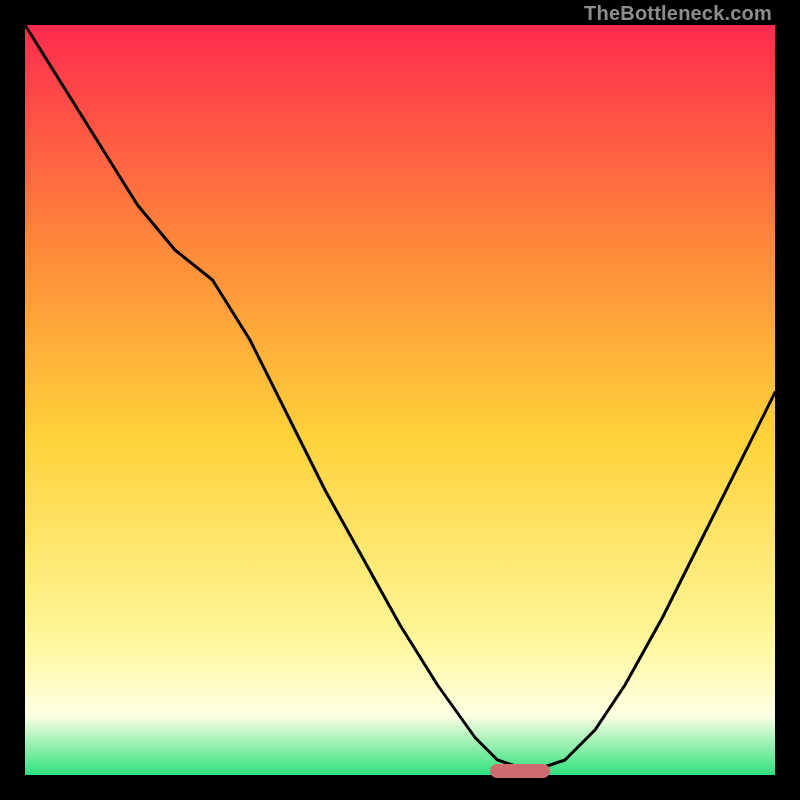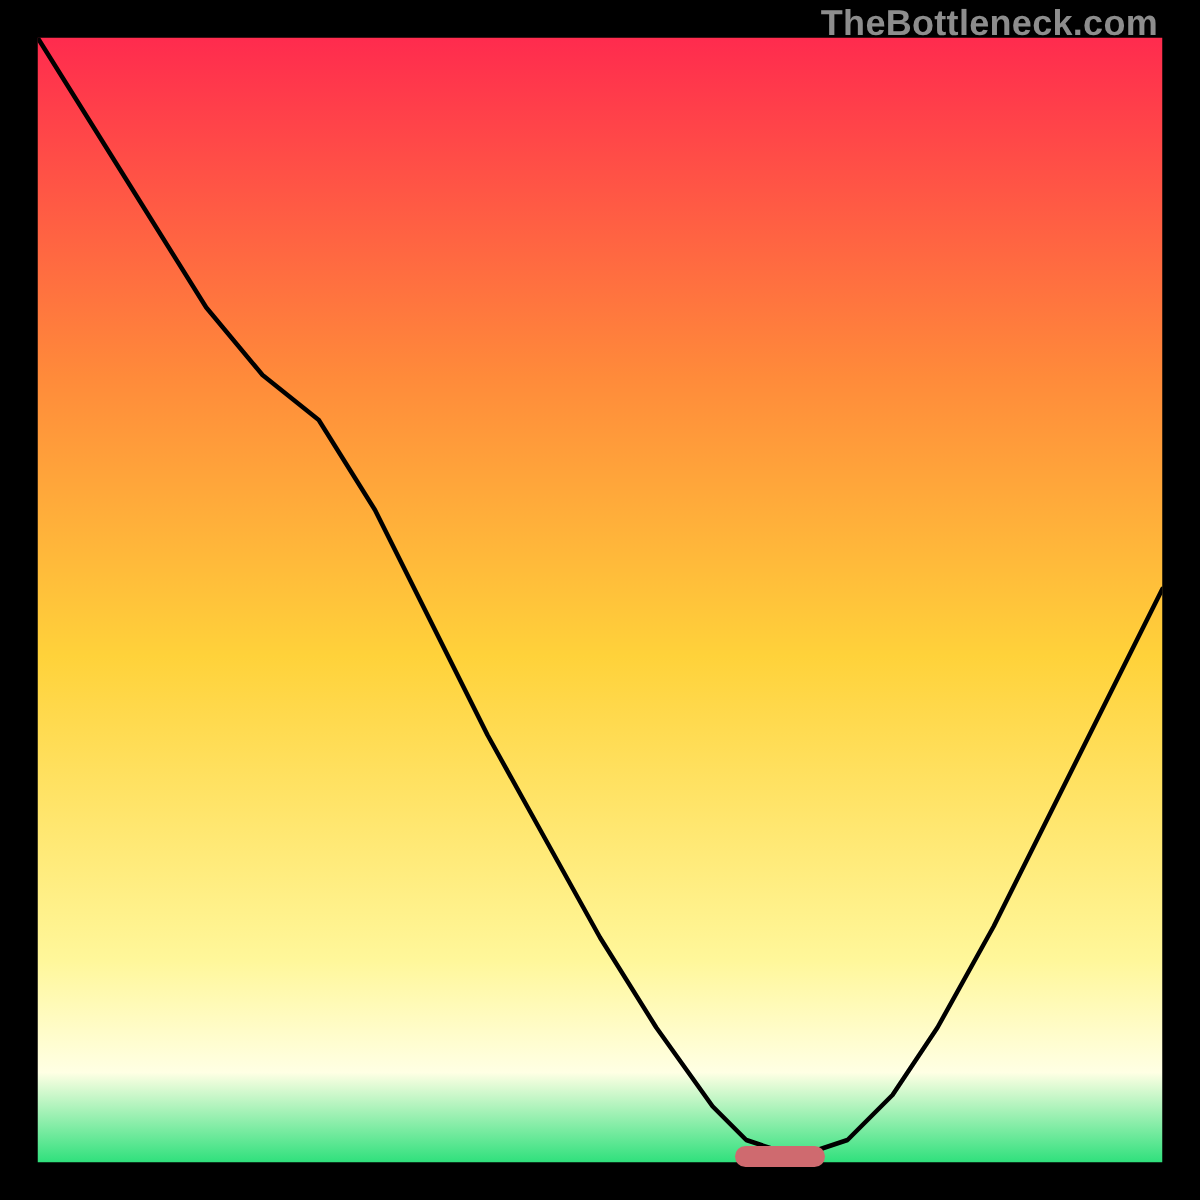--- a/index.html
+++ b/index.html
@@ -23,21 +23,21 @@
     left: 0;
     top: 0;
     width: 750px;
     height: 750px;
   }
   .watermark {
     position: absolute;
     top: 2px;
     right: 28px;
     font-family: Arial, Helvetica, sans-serif;
-    font-size: 24px;
+    font-size: 20px;
     font-weight: 600;
     color: #8d8d8d;
     letter-spacing: 0.2px;
   }
   .marker {
     position: absolute;
     background: #cf6a6f;
     border-radius: 8px;
   }
 </style>

